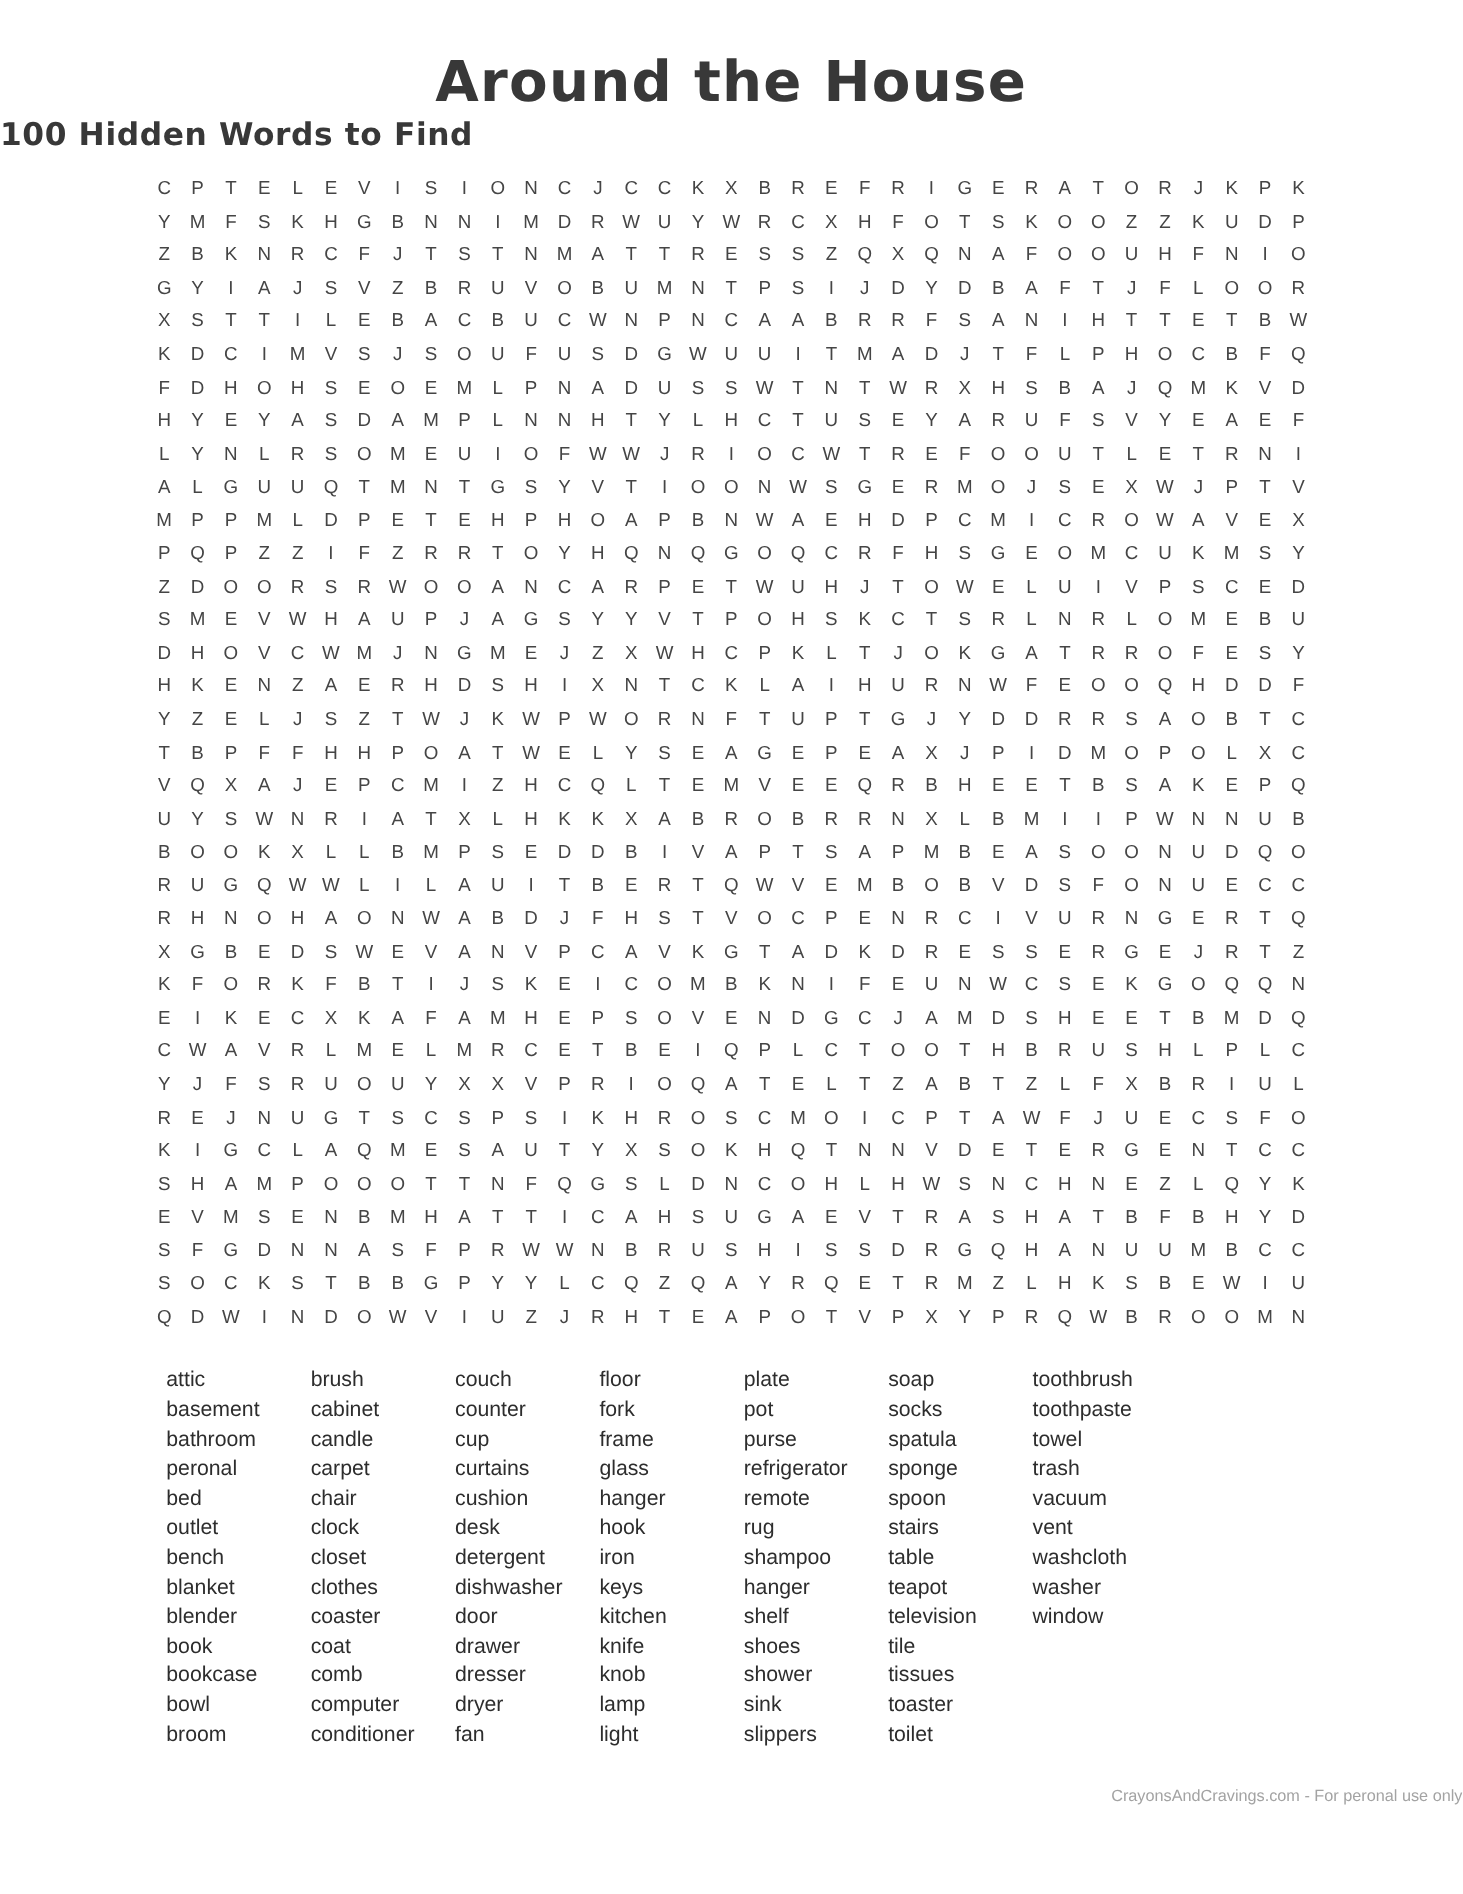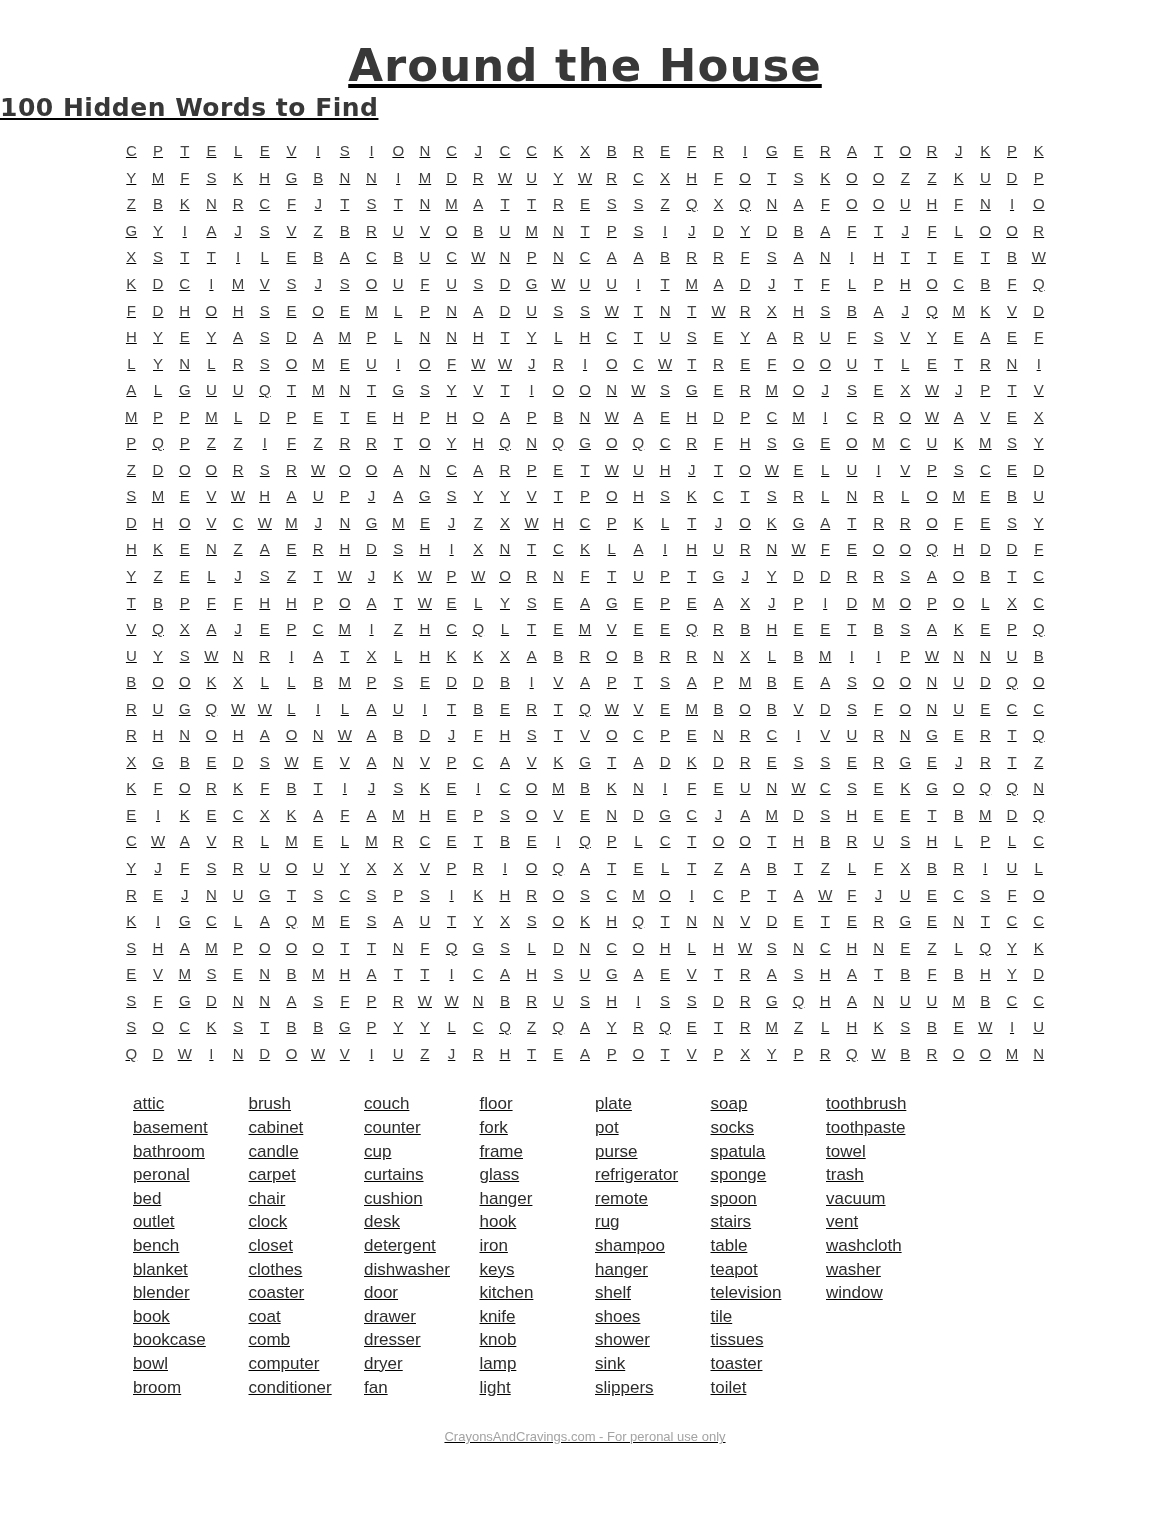--- a/index.html
+++ b/index.html
@@ -11,21 +11,20 @@
     width: 1170px;
     height: 1515px;
     position: relative;
     font-family: "Liberation Sans", sans-serif;
     overflow: hidden;
   }
   .page {
     width: 1170px;
     height: 1169px;
     background: #ffffff;
-    text-decoration: underline;
   }
   .title {
     text-align: center;
     font-family: "DejaVu Sans", sans-serif;
     font-weight: 800;
     font-size: 45px;
     letter-spacing: 1px;
     color: #383838;
     padding-top: 42px;
     line-height: 1.05;
@@ -65,21 +64,21 @@
     flex: 0 0 auto;
   }
   .word {
     font-size: 17px;
     line-height: 23.6px;
     color: #2d2d2d;
     font-family: "Liberation Sans", sans-serif;
     white-space: nowrap;
   }
   .footer {
-    text-align: center;
+    text-align: right;
     font-size: 13px;
     color: #a3a3a3;
     margin-top: 30px;
     font-family: "Liberation Sans", sans-serif;
   }
 </style>
 </head>
 <body>
 
 <div class="page">

